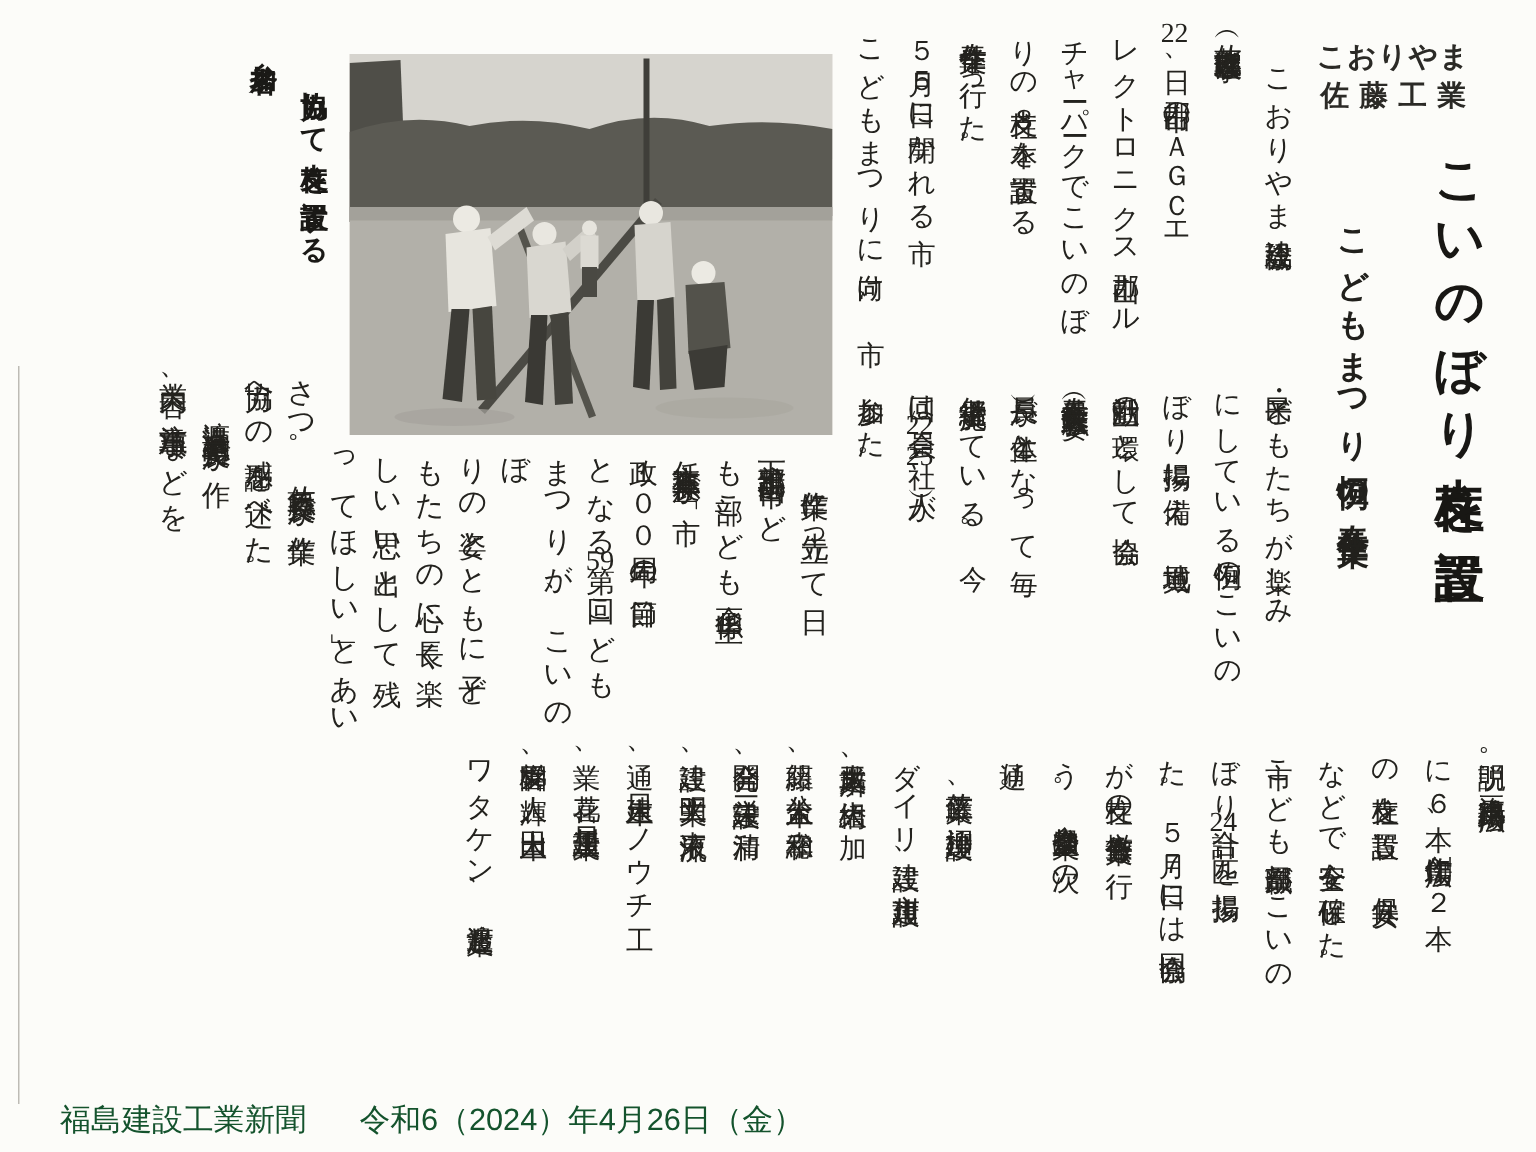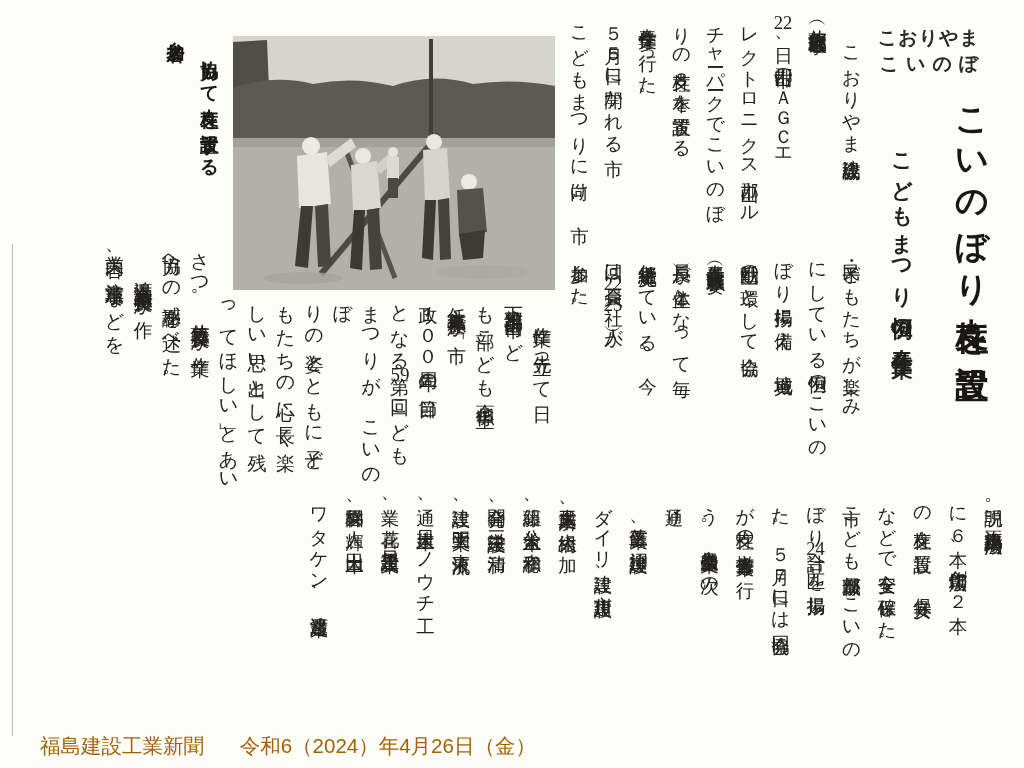--- a/index.html
+++ b/index.html
@@ -55,32 +55,32 @@
     font-family:"Liberation Sans", sans-serif; font-weight:bold;
     font-size:18.5px; letter-spacing:1.5px; color:#1a1916;
   }
 
   
   #left-rule { position:absolute; left:12px; top:244px; width:1px; height:492px; background:#bdbbb5; }
 
   
   #footer {
     position:absolute; left:40px; top:732px;
-    font-family:"Liberation Sans", sans-serif; font-size:20.5px; color:#a16207;
+    font-family:"Liberation Sans", sans-serif; font-size:20.5px; color:#14532d;
   }
   #footer .date { margin-left:30px; }
 </style>
 </head>
 <body>
 
 <div id="page">
 
   <div id="kicker">
     <span class="k1">こおりやま</span>
-    <span class="k2">こいのぼ</span>
+    <span class="k2">佐藤工業</span>
   </div>
 
   <div id="headline-main" class="v">こいのぼり支柱を設置</div>
   <div id="headline-sub" class="v">こどもまつり恒例の奉仕作業</div>
 
   <div id="dan1" class="dan">
     <div class="vcol indent1">こおりやま建設協会</div>
     <div class="vcol">（佐藤彰宏代表理事）は</div>
     <div class="vcol"><span class="tcy">22</span>日、郡山市のＡＧＣエ</div>
     <div class="vcol">レクトロニクス郡山カル</div>

